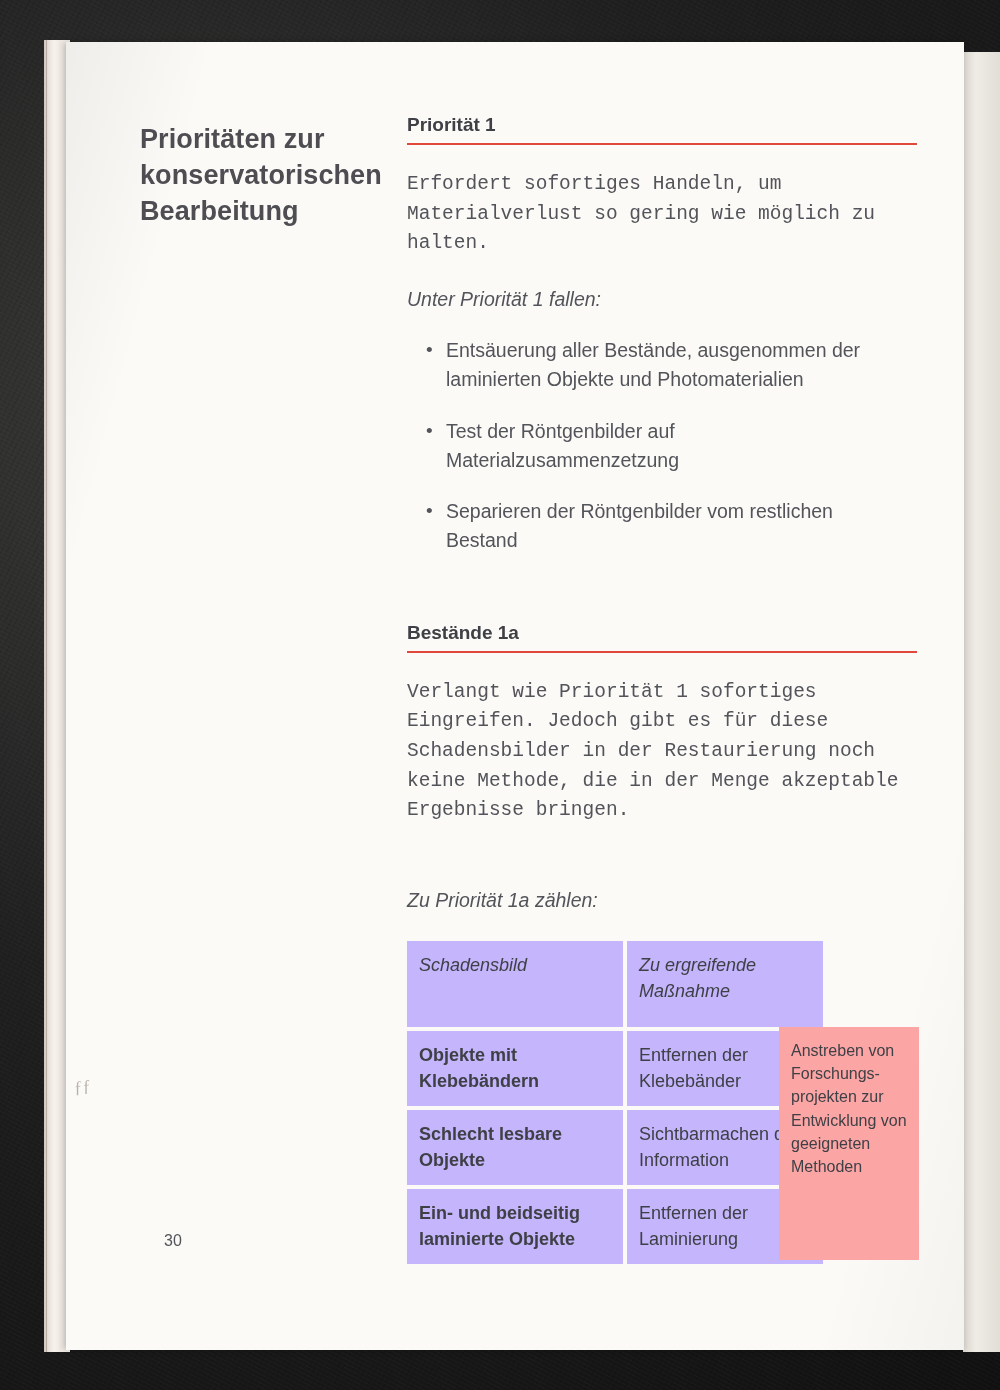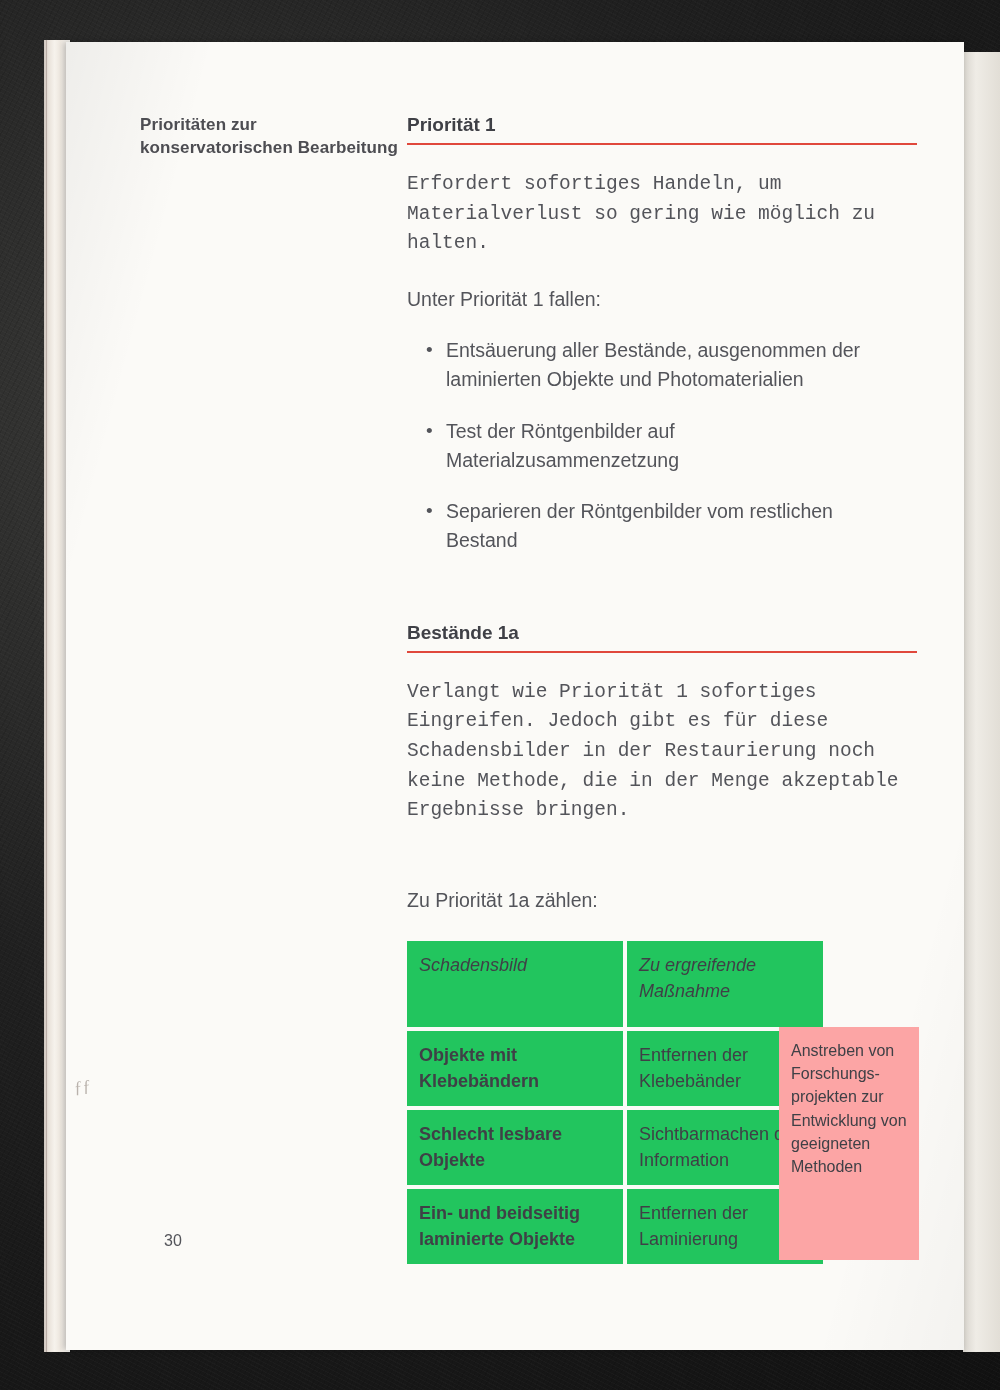--- a/index.html
+++ b/index.html
@@ -81,23 +81,23 @@
 
   .content {
     position: absolute;
     left: 0; top: 0; right: 0; bottom: 0;
   }
 
   
   .side-heading {
     position: absolute;
     left: 74px;
-    top: 72px;
+    top: 80px;
     width: 270px;
-    font-size: 17px;
+    font-size: 27px;
     font-weight: bold;
     line-height: 1.33;
     color: #4d4d52;
     letter-spacing: 0.1px;
   }
 
   
   .col {
     position: absolute;
     left: 341px;
@@ -122,20 +122,21 @@
     font-size: 19.5px;
     line-height: 1.52;
     color: #53545a;
     margin: 0 0 26px 0;
     font-family: Liberation Mono, monospace;
   }
   p.italic {
     font-size: 19.5px;
     line-height: 1.5;
     color: #53545a;
+    font-style: italic;
     margin: 0 0 22px 0;
   }
 
   ul.bullets {
     list-style: none;
     margin: 17px;
     padding: 0;
   }
   ul.bullets li {
     position: relative;
@@ -165,21 +166,21 @@
     width: 514px;
     table-layout: fixed;
   }
   table.schaden th,
   table.schaden td {
     vertical-align: top;
     padding: 12px 12px 12px 12px;
     font-size: 18px;
     line-height: 1.42;
     color: #3f4046;
-    background: #22c55e;
+    background: #c4b5fd;
   }
   table.schaden th {
     font-style: italic;
     font-weight: normal;
     text-align: left;
     height: 62px;
   }
   table.schaden th.empty {
     background: transparent;
   }

